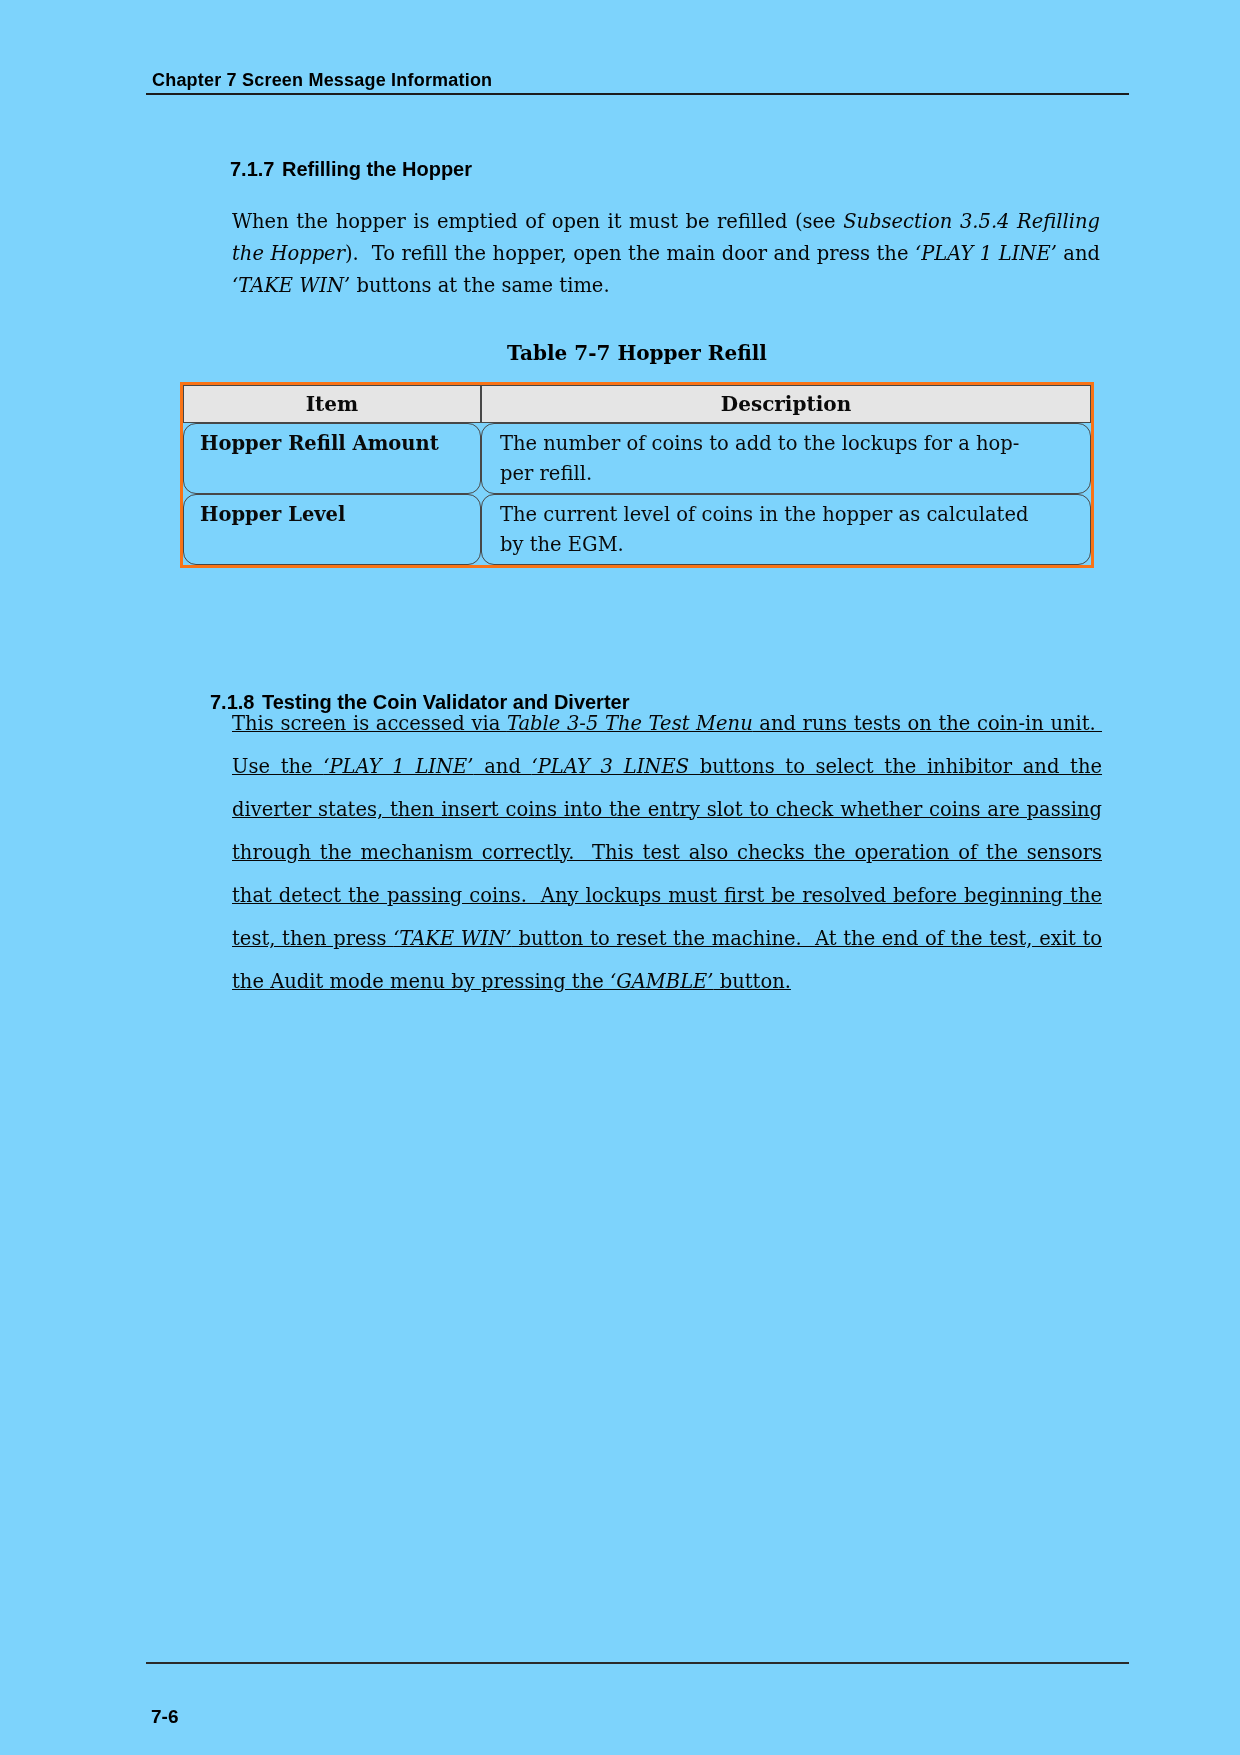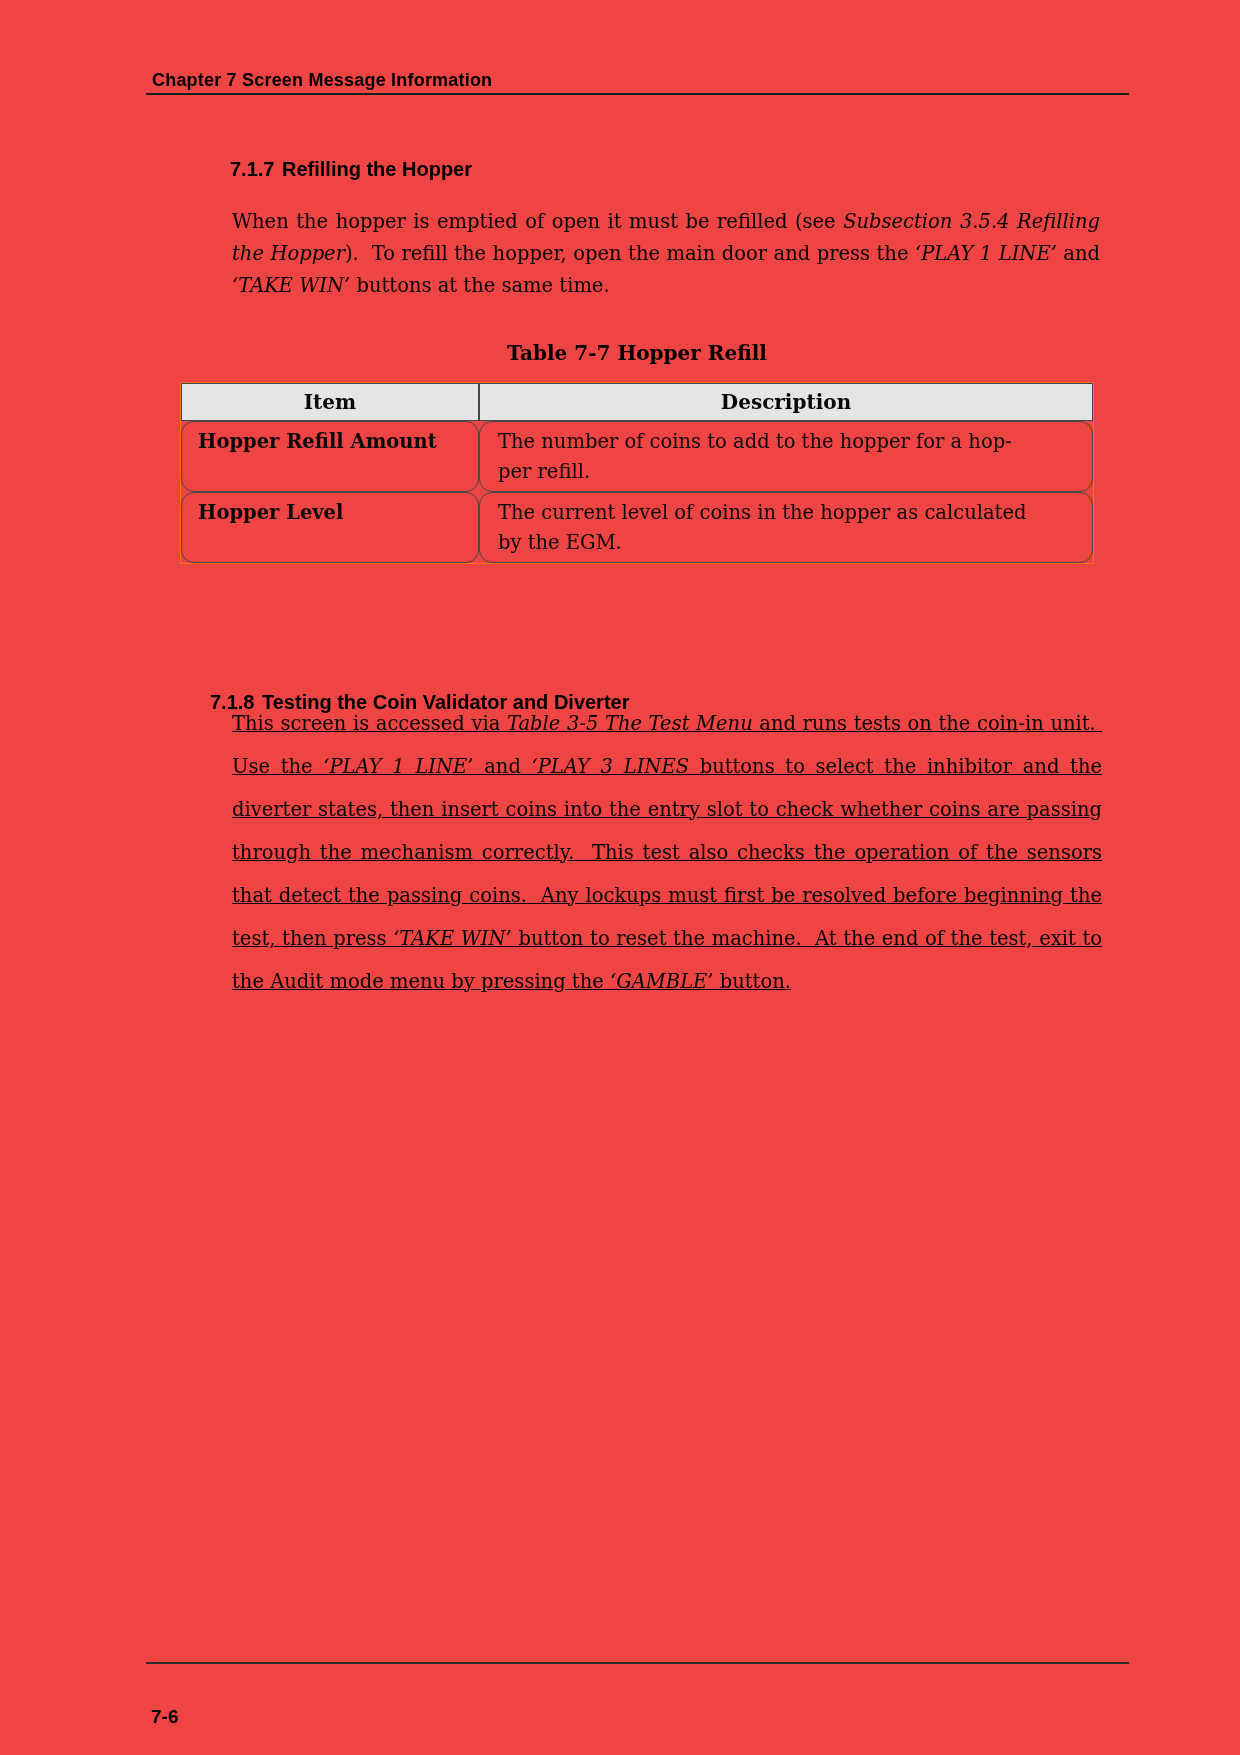--- a/index.html
+++ b/index.html
@@ -1,20 +1,20 @@
 <!DOCTYPE html>
 <html><head>
 <meta charset="utf-8">
 <style>
   html, body { margin: 0; padding: 0; background: #fff; }
   .page {
     position: relative;
     width: 1240px;
     height: 1755px;
-    background: #ef4444;
+    background: #7dd3fc;
     color: #0a0a0a;
     overflow: hidden;
   }
 
   .running-header {
     position: absolute;
     left: 152px;
     top: 70px;
     font-family: "Liberation Sans", sans-serif;
     font-weight: bold;
@@ -70,21 +70,21 @@
     color: #000;
   }
 
   table.data-table {
     position: absolute;
     left: 180px;
     top: 382px;
     width: 914px;
     border-collapse: separate;
     border-spacing: 0;
-    border: 1px solid #f97316;
+    border: 3px solid #f97316;
     table-layout: fixed;
   }
   table.data-table th, table.data-table td {
     border: 1px solid #474747;
   }
   table.data-table th {
     background: #e5e5e5;
     font-family: "DejaVu Serif", serif;
     font-weight: bold;
     font-size: 20px;
@@ -153,21 +153,21 @@
       <col>
     </colgroup>
     <tbody>
         <tr>
       <th>Item</th>
       <th>Description</th>
     </tr>
     <tr class="row-h70">
       <td class="cell-item">Hopper Refill Amount</td>
       <td class="cell-desc">
-        <span class="desc-line">The number of coins to add to the hopper for a hop-</span>
+        <span class="desc-line">The number of coins to add to the lockups for a hop-</span>
         <span class="desc-line">per refill.</span>
       </td>
     </tr>
     <tr class="row-h70">
       <td class="cell-item">Hopper Level</td>
       <td class="cell-desc">
         <span class="desc-line">The current level of coins in the hopper as calculated</span>
         <span class="desc-line">by the EGM.</span>
       </td>
     </tr>

